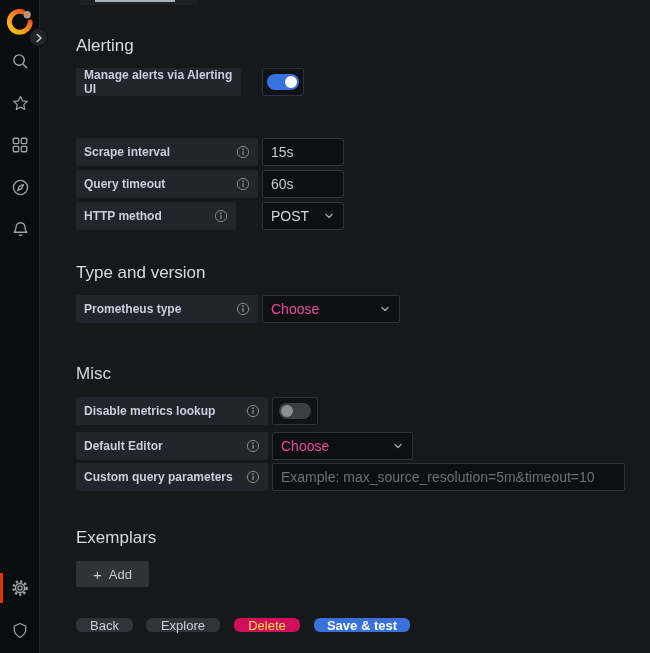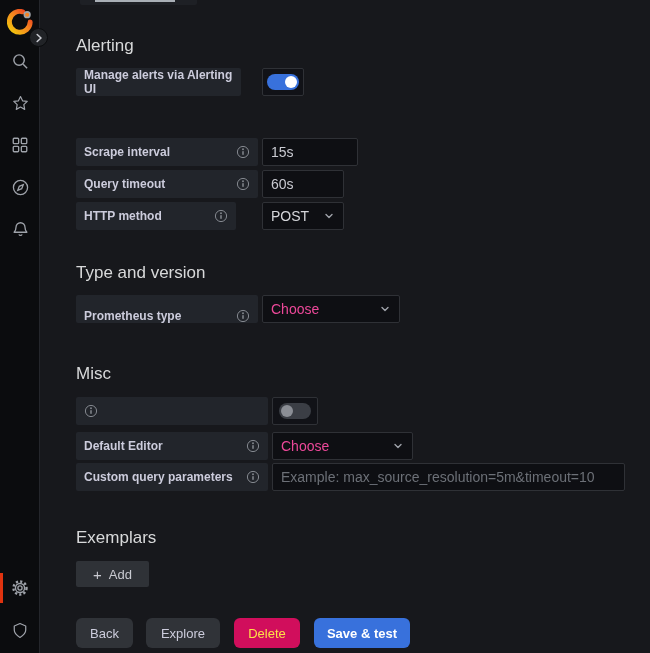--- a/index.html
+++ b/index.html
@@ -60,21 +60,21 @@
   }
   .toggle-track { width: 32px; height: 16px; border-radius: 8px; position: relative; }
   .toggle-on  { background: #3871dc; }
   .toggle-off { background: #3b3e45; }
   .toggle-knob {
     position: absolute; top: 2px; width: 12px; height: 12px; border-radius: 50%;
   }
   .knob-on  { right: 2px; background: #ffffff; }
   .knob-off { left: 2px;  background: #8b8e95; }
   .btn {
-    position: absolute; height: 30px; border: none; border-radius: 6px;
+    position: absolute; height: 14px; border: none; border-radius: 6px;
     font-family: "Liberation Sans", sans-serif; font-size: 13px; font-weight: 500;
     display: flex; align-items: center; justify-content: center; cursor: pointer;
   }
   .btn-secondary { background: #303338; color: #ccccdc; }
   .btn-danger    { background: #d10e5c; color: #fde047; font-weight: 400; }
   .btn-primary   { background: #3871dc; color: #ffffff; font-weight: 700; }
   .add-btn {
     position: absolute; left: 76px; top: 561px; width: 73px; height: 26px;
     background: #2f3237; color: #c9cad1; border: none; border-radius: 2px;
     font-family: "Liberation Sans", sans-serif; font-size: 13px; font-weight: 500;
@@ -175,21 +175,21 @@
 </div>
 
 <div class="field-label" style="left:76px;top:138px;width:182px;gap:20px;">
   <span>Scrape interval</span>
   <svg width="14" height="14" viewBox="0 0 14 14">
       <circle cx="7" cy="7" r="5.6" stroke="#84888f" fill="none"></circle>
       <circle cx="7" cy="4.3" r="0.95" fill="#84888f"></circle>
       <rect x="6.25" y="6" width="1.5" height="4.1" rx="0.75" fill="#84888f"></rect>
     </svg>
 </div>
-<input class="input-box" style="left: 262px; top: 138px; width: 96px;" value="15s">
+<input class="input-box" style="left: 262px; top: 138px; width: 82px;" value="15s">
 
 <div class="field-label" style="left:76px;top:170px;width:182px;">
   <span>Query timeout</span>
   <svg width="14" height="14" viewBox="0 0 14 14">
       <circle cx="7" cy="7" r="5.6" stroke="#84888f" fill="none"></circle>
       <circle cx="7" cy="4.3" r="0.95" fill="#84888f"></circle>
       <rect x="6.25" y="6" width="1.5" height="4.1" rx="0.75" fill="#84888f"></rect>
     </svg>
 </div>
 <input class="input-box" style="left: 262px; top: 170px; width: 82px;" value="60s">
@@ -204,38 +204,39 @@
 </div>
 <div class="select-box" style="left:262px;top:202px;width:82px;">
   <span class="select-value">POST</span>
   <svg width="12" height="12" viewBox="0 0 12 12">
       <polyline points="3,4.5 6,7.5 9,4.5" stroke="#9fa3aa" stroke-width="1.4" fill="none" stroke-linecap="round" stroke-linejoin="round"></polyline>
     </svg>
 </div>
 
 <div class="heading" style="left:76px;top:263px;">Type and version</div>
 
-<div class="field-label" style="left:76px;top:295px;width:182px;align-items:flex-end;">
+<div class="field-label" style="left:76px;top:295px;width:182px;">
   <span>Prometheus type</span>
   <svg width="14" height="14" viewBox="0 0 14 14">
       <circle cx="7" cy="7" r="5.6" stroke="#84888f" fill="none"></circle>
       <circle cx="7" cy="4.3" r="0.95" fill="#84888f"></circle>
       <rect x="6.25" y="6" width="1.5" height="4.1" rx="0.75" fill="#84888f"></rect>
     </svg>
 </div>
 <div class="select-box" style="left:262px;top:295px;width:138px;">
   <span class="select-placeholder">Choose</span>
   <svg width="12" height="12" viewBox="0 0 12 12">
       <polyline points="3,4.5 6,7.5 9,4.5" stroke="#9fa3aa" stroke-width="1.4" fill="none" stroke-linecap="round" stroke-linejoin="round"></polyline>
     </svg>
 </div>
 
 <div class="heading" style="left:76px;top:364px;">Misc</div>
 
 <div class="field-label" style="left:76px;top:397px;width:192px;">
+  <span>Disable metrics lookup</span>
   <svg width="14" height="14" viewBox="0 0 14 14">
       <circle cx="7" cy="7" r="5.6" stroke="#84888f" fill="none"></circle>
       <circle cx="7" cy="4.3" r="0.95" fill="#84888f"></circle>
       <rect x="6.25" y="6" width="1.5" height="4.1" rx="0.75" fill="#84888f"></rect>
     </svg>
 </div>
 <div class="toggle-wrap" style="left:272px;top:397px;width:46px;">
   <div class="toggle-track toggle-off">
     <div class="toggle-knob knob-off"></div>
   </div>

